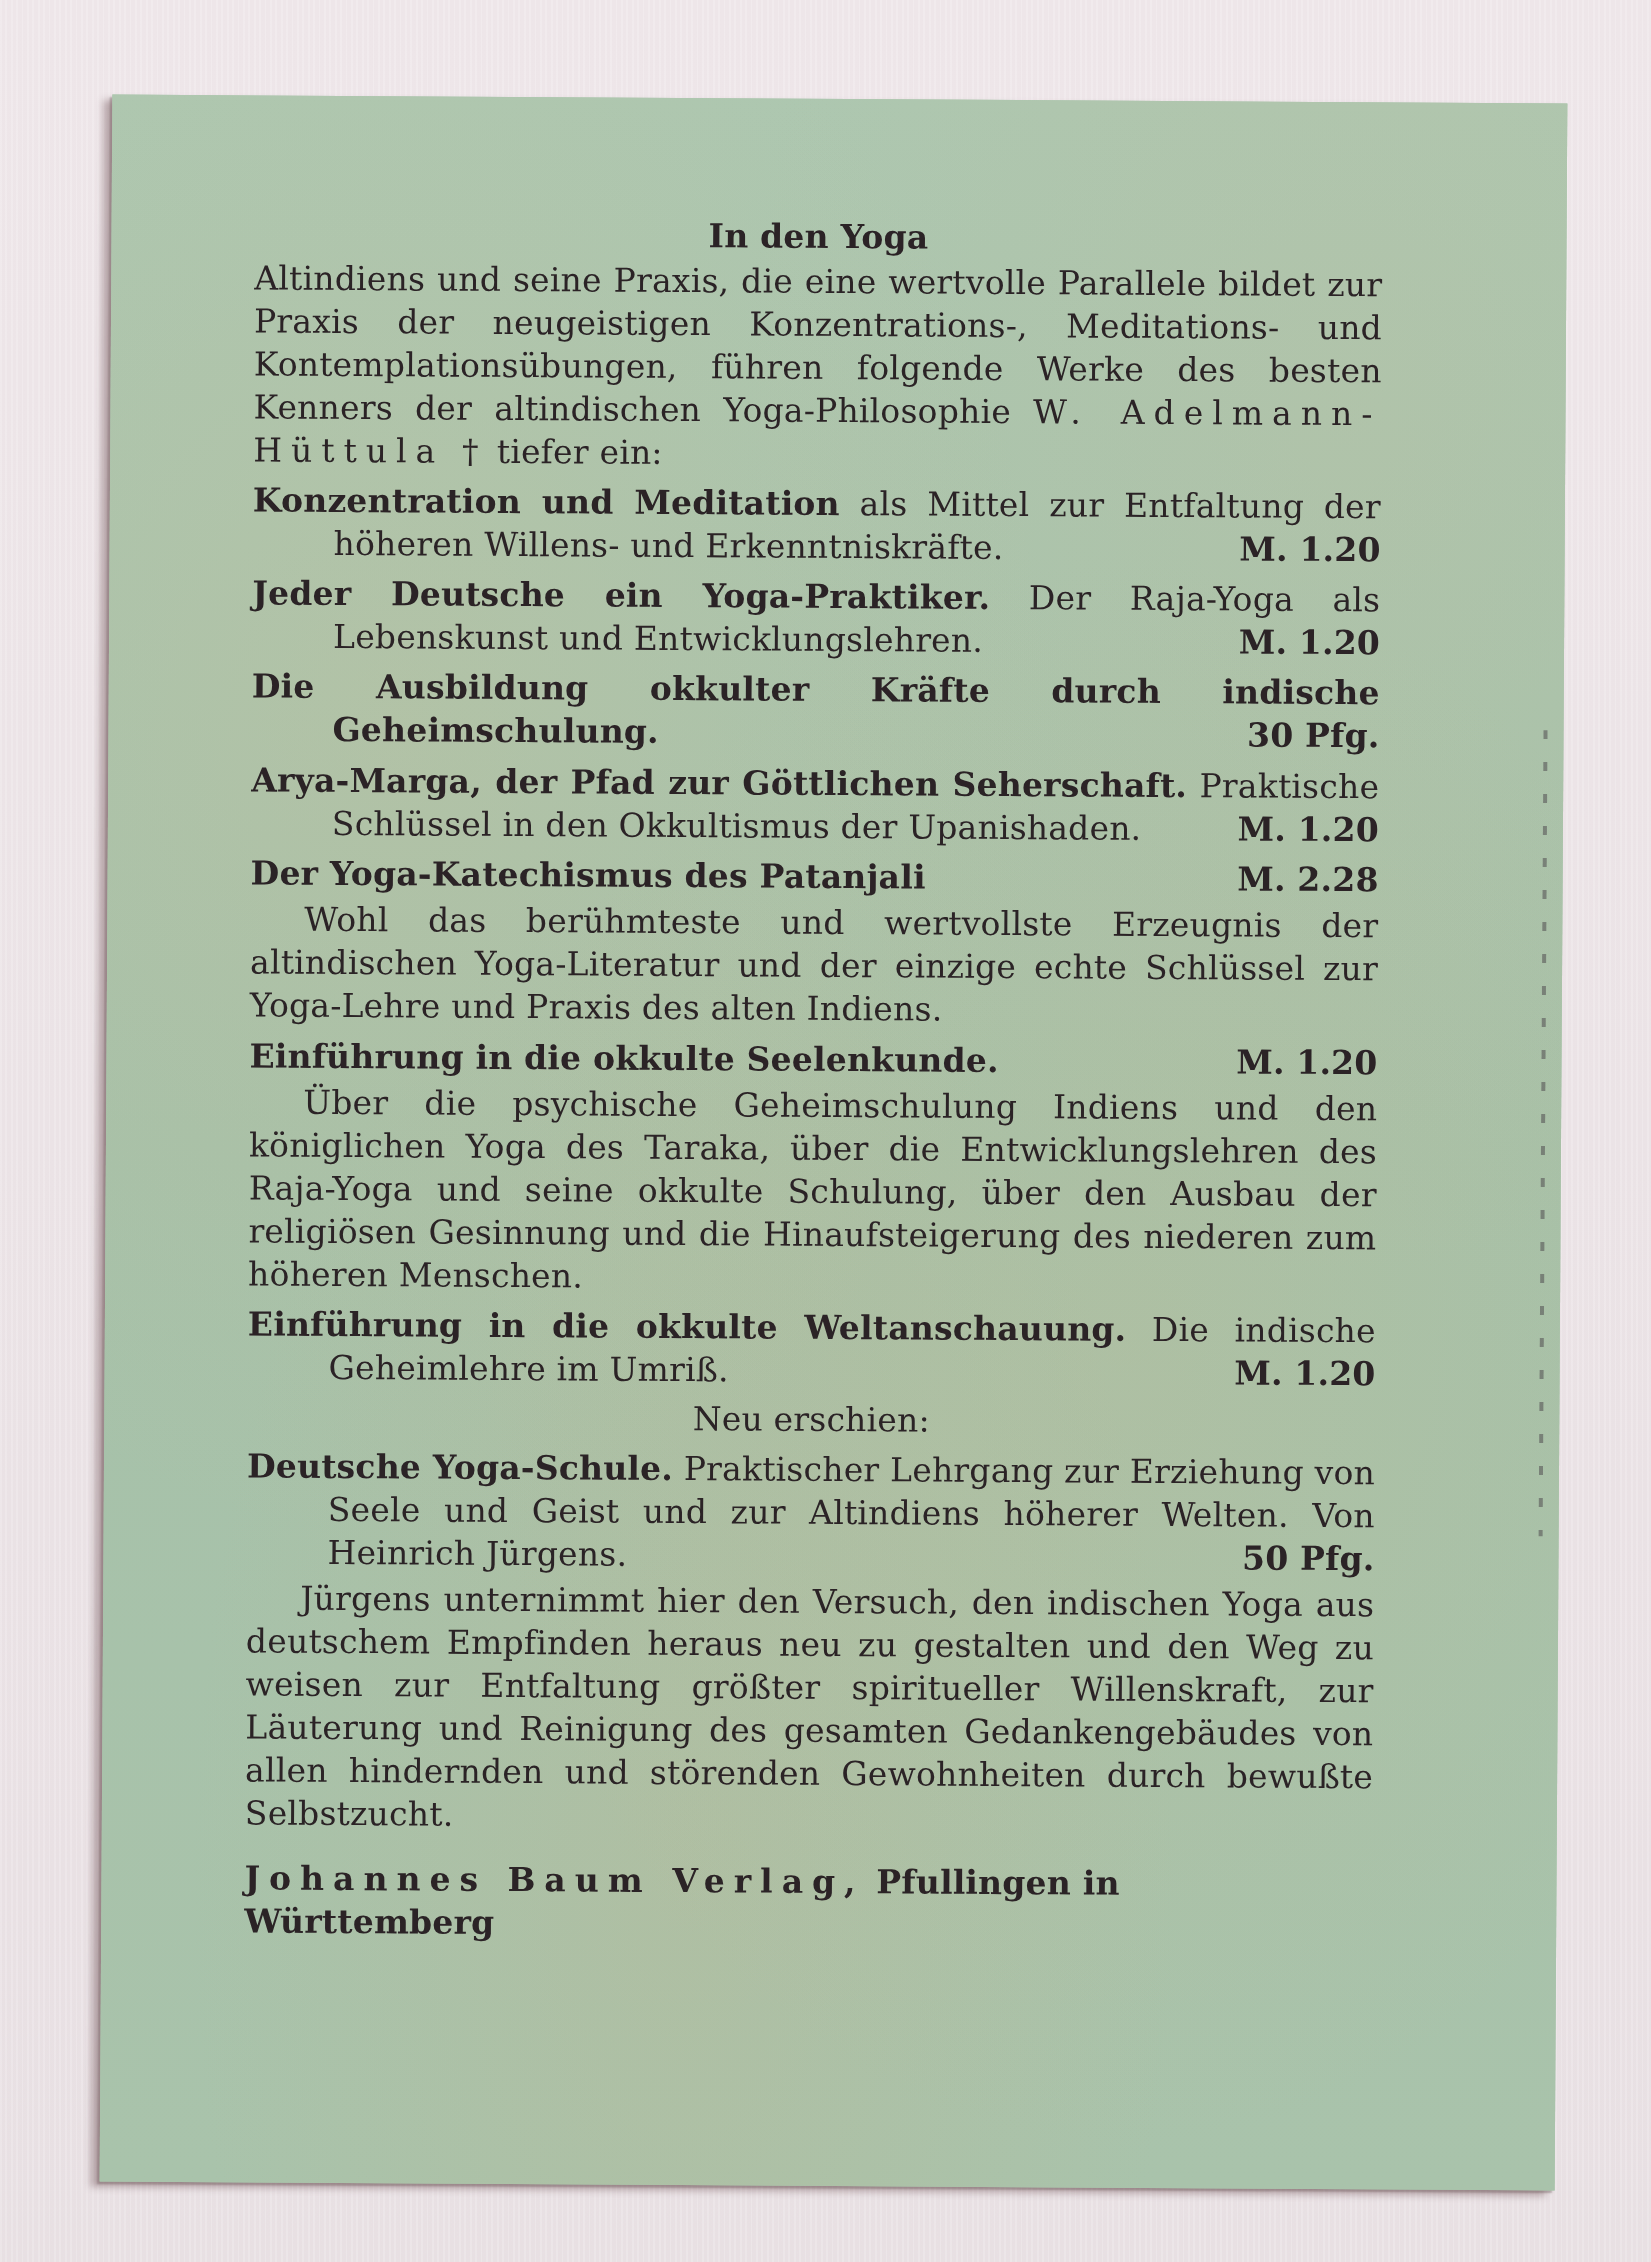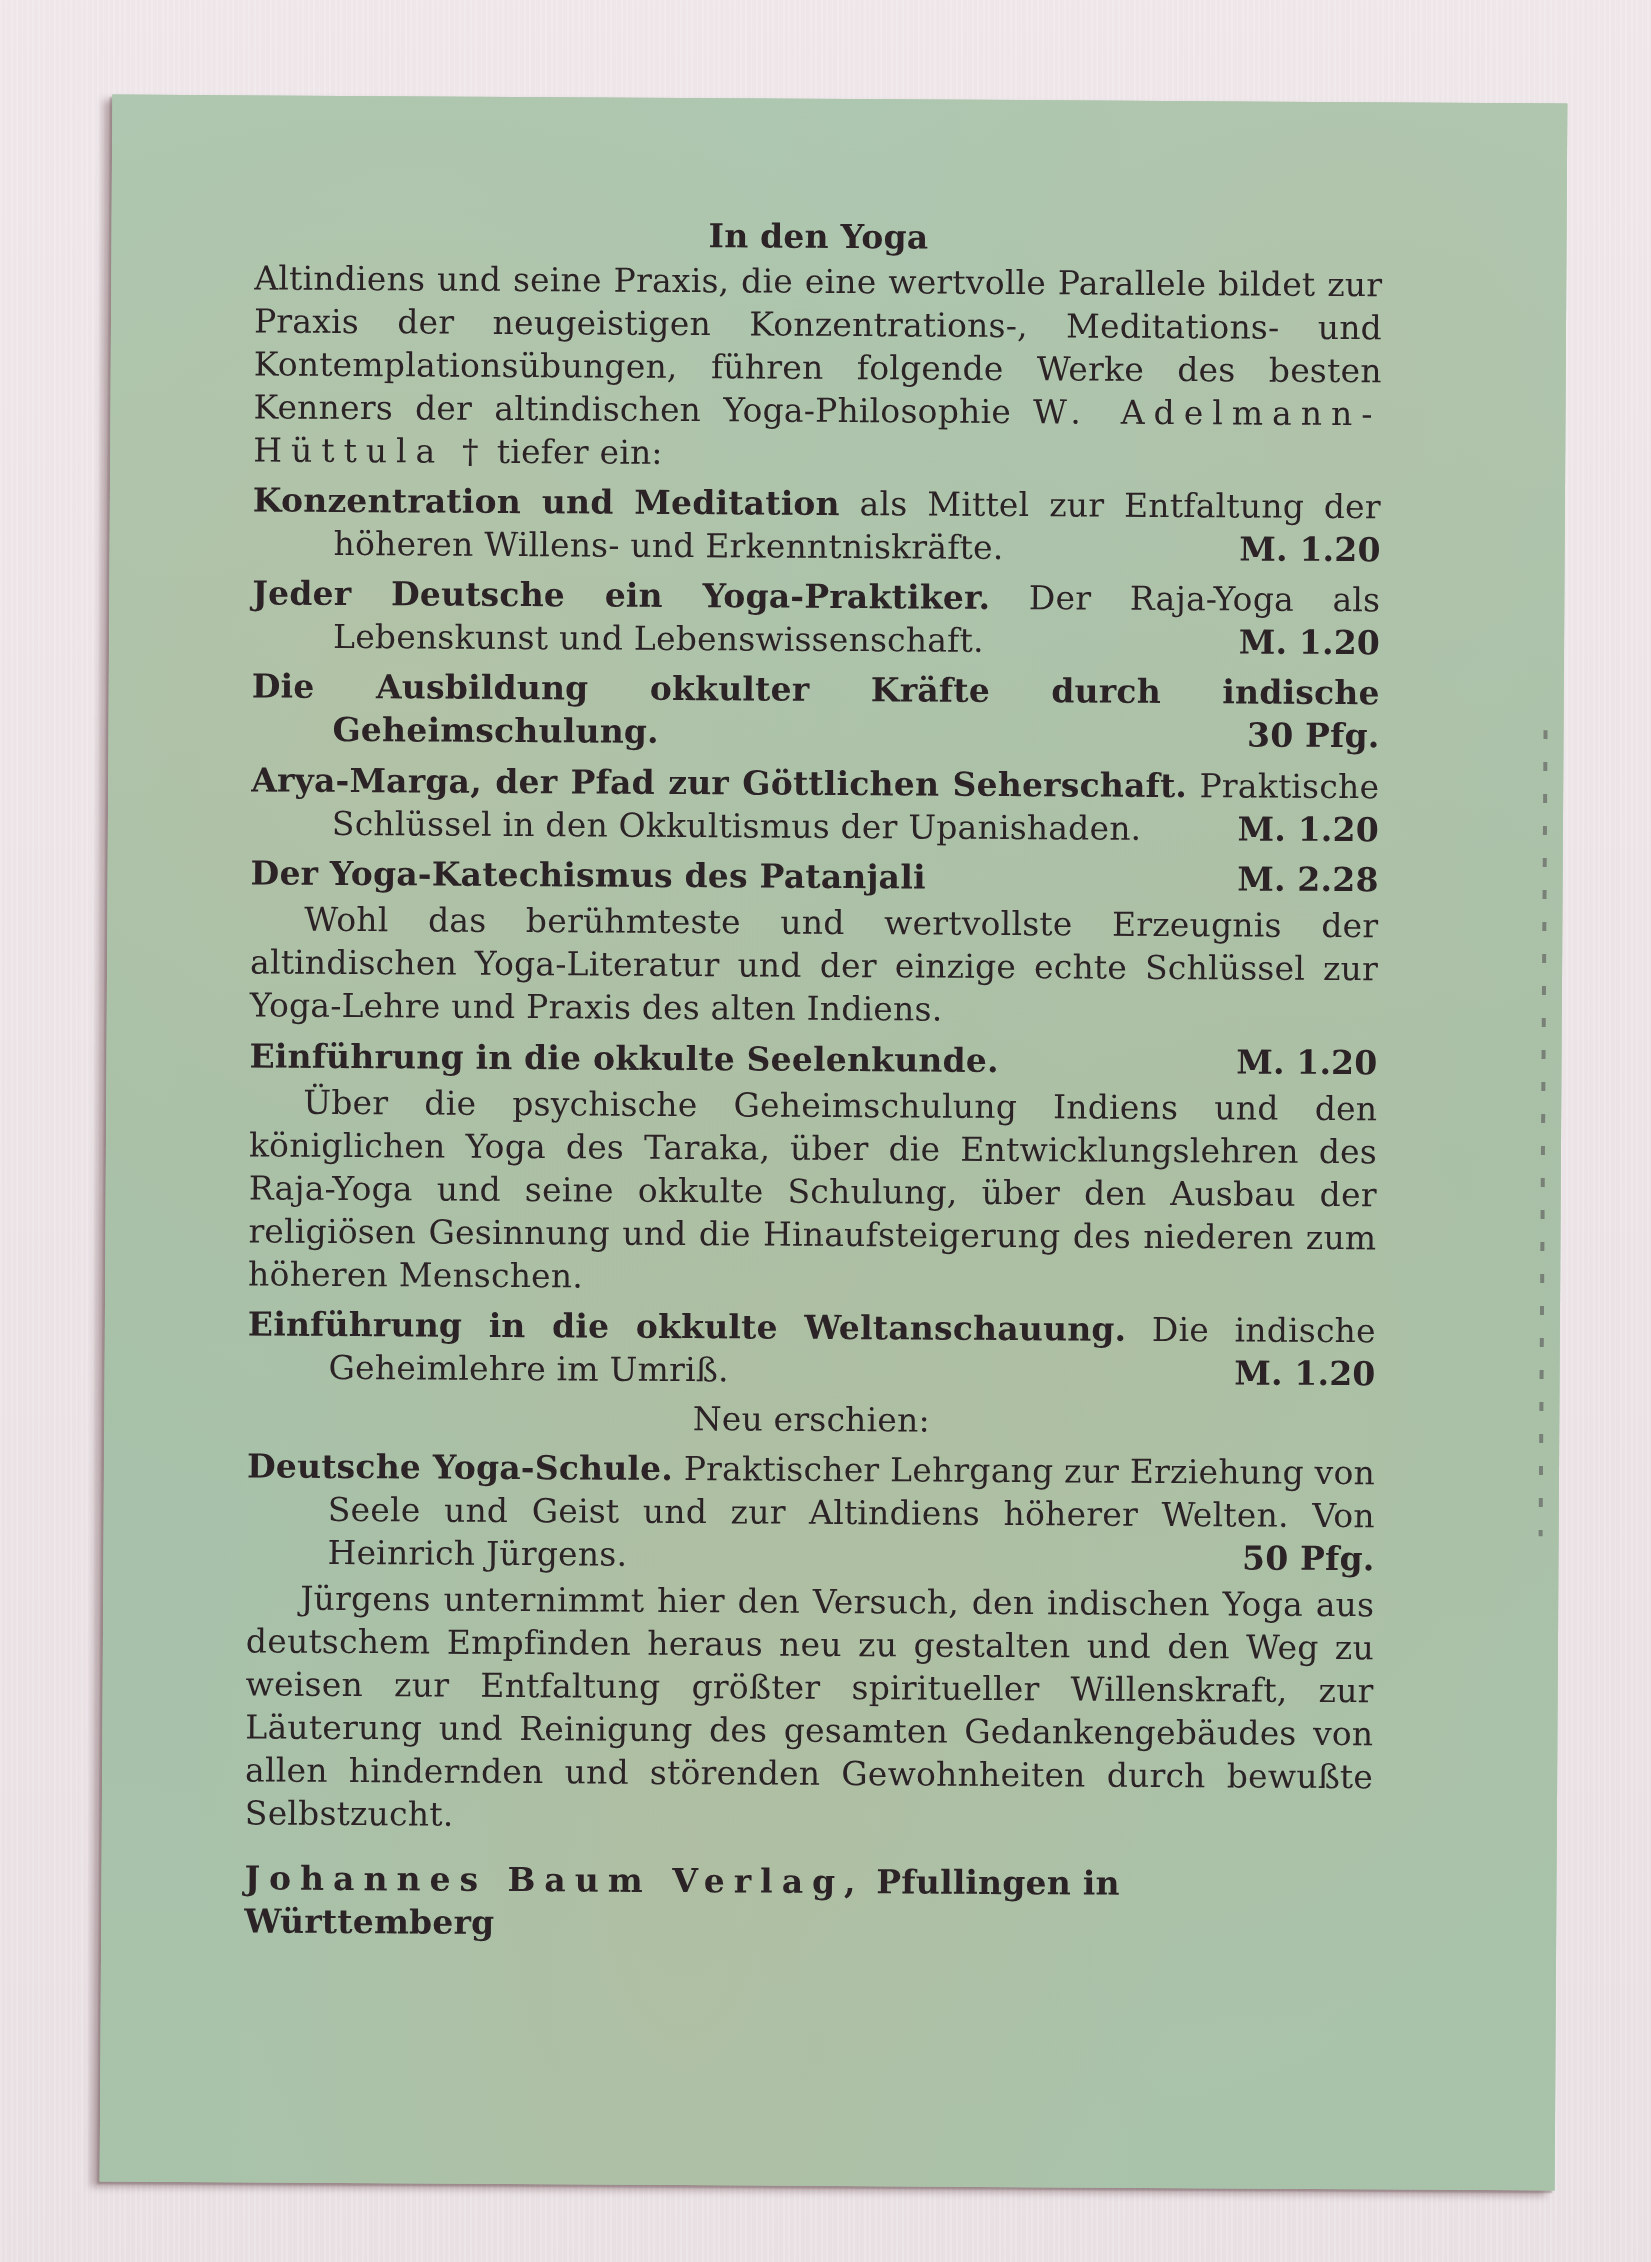--- a/index.html
+++ b/index.html
@@ -76,21 +76,21 @@
       <div class="hang body">
         <span class="title">Konzentration und Meditation</span>
         <span>als Mittel zur Entfaltung der höheren Willens- und Erkenntniskräfte.</span>
         <span class="price" style="float:right">M. 1.20</span>
       </div>
     </div>
 
     <div class="entry">
       <div class="hang body">
         <span class="title">Jeder Deutsche ein Yoga-Praktiker.</span>
-        <span>Der Raja-Yoga als Lebenskunst und Lebenswissenschaft.</span>
+        <span>Der Raja-Yoga als Lebenskunst und Entwicklungslehren.</span>
         <span class="price" style="float:right">M. 1.20</span>
       </div>
     </div>
 
     <div class="entry">
       <div class="hang body">
         <span class="title">Die Ausbildung okkulter Kräfte durch indische Geheimschulung.</span>
         <span class="price" style="float:right">30 Pfg.</span>
       </div>
     </div>

